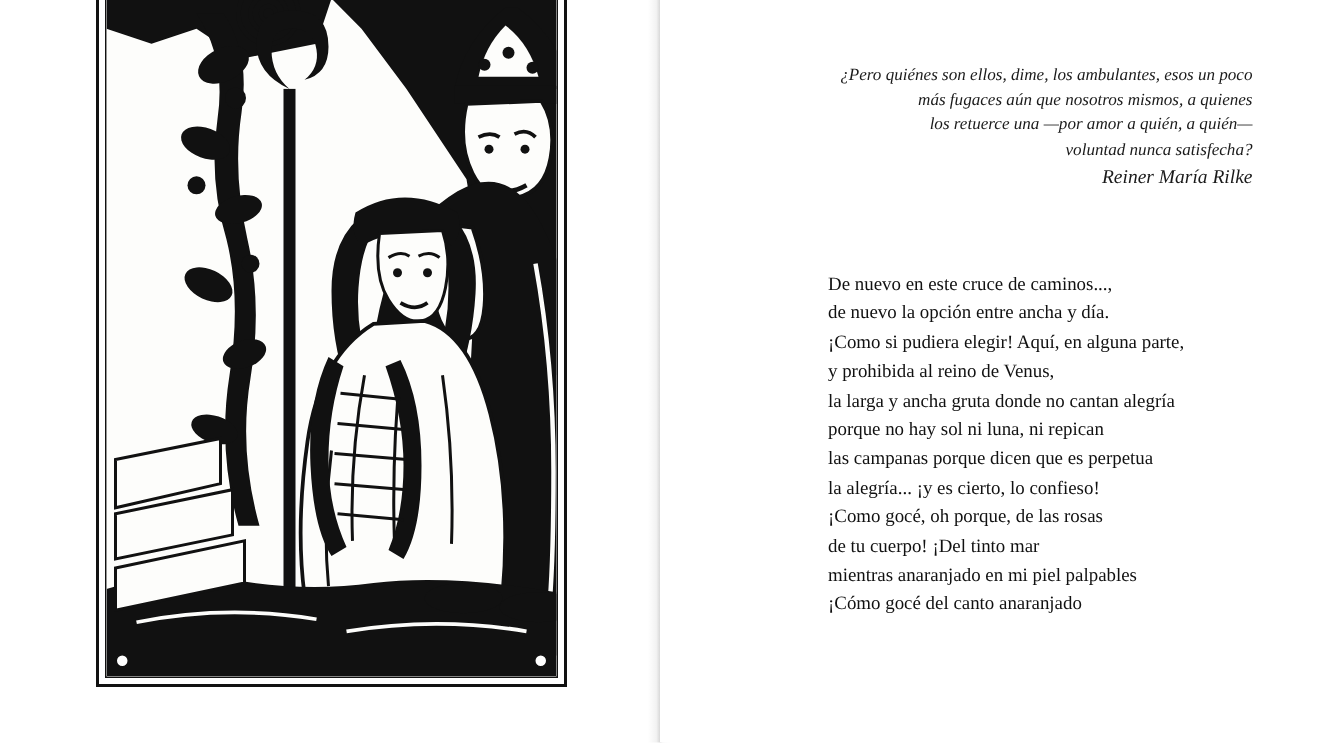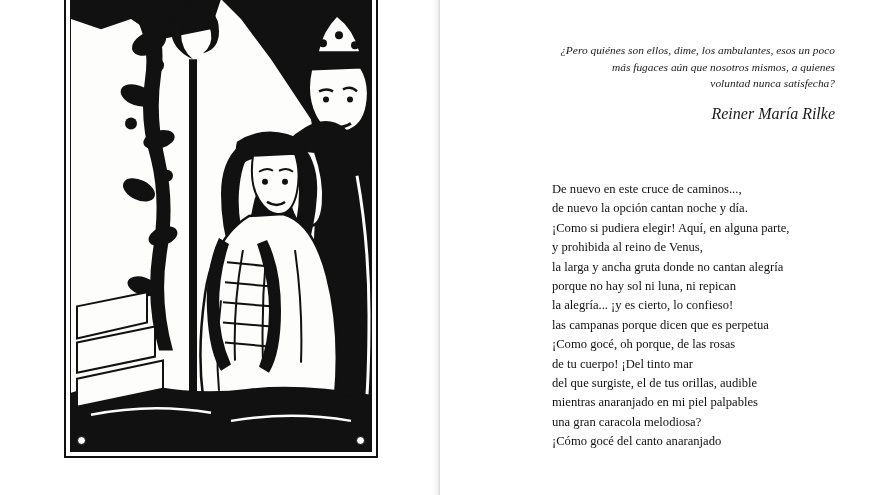--- a/index.html
+++ b/index.html
@@ -90,23 +90,23 @@
     top: 42px;
     width: 310px;
     text-align: right;
     font-style: italic;
     font-size: 11.4px;
     line-height: 16.6px;
     color: #1a1a1a;
   }
   .epigraph .line { white-space: nowrap; }
   .epigraph-author {
-    margin-top: 14px;
+    margin-top: 2px;
     font-style: italic;
-    font-size: 16px;
+    font-size: 13px;
   }
   .poem {
     position: absolute;
     left: 112px;
     top: 180px;
     width: 320px;
     font-size: 12.6px;
     line-height: 19.4px;
     color: #111111;
   }
@@ -258,36 +258,35 @@
   </div>
 
   <div class="gutter">
     <div class="gutter-line"></div>
   </div>
 
   <div class="page-right">
     <div class="epigraph">
       <div class="line">¿Pero quiénes son ellos, dime, los ambulantes, esos un poco</div>
       <div class="line">más fugaces aún que nosotros mismos, a quienes</div>
+      <div class="line">los retuerce una —por amor a quién, a quién—</div>
       <div class="line">voluntad nunca satisfecha?</div>
       <div class="epigraph-author">Reiner María Rilke</div>
     </div>
 
     <div class="poem">
       <div class="line">De nuevo en este cruce de caminos...,</div>
-      <div class="line">de nuevo la opción cantan noche y día.</div>
+      <div class="line">de nuevo la opción entre ancha y día.</div>
       <div class="line">¡Como si pudiera elegir! Aquí, en alguna parte,</div>
       <div class="line">y prohibida al reino de Venus,</div>
       <div class="line">la larga y ancha gruta donde no cantan alegría</div>
       <div class="line">porque no hay sol ni luna, ni repican</div>
+      <div class="line">las campanas porque dicen que es perpetua</div>
       <div class="line">la alegría... ¡y es cierto, lo confieso!</div>
-      <div class="line">las campanas porque dicen que es perpetua</div>
       <div class="line">¡Como gocé, oh porque, de las rosas</div>
       <div class="line">de tu cuerpo! ¡Del tinto mar</div>
-      <div class="line">del que surgiste, el de tus orillas, audible</div>
       <div class="line">mientras anaranjado en mi piel palpables</div>
-      <div class="line">una gran caracola melodiosa?</div>
       <div class="line">¡Cómo gocé del canto anaranjado</div>
 
     </div>
   </div>
 
 </div>
 
 </body></html>

